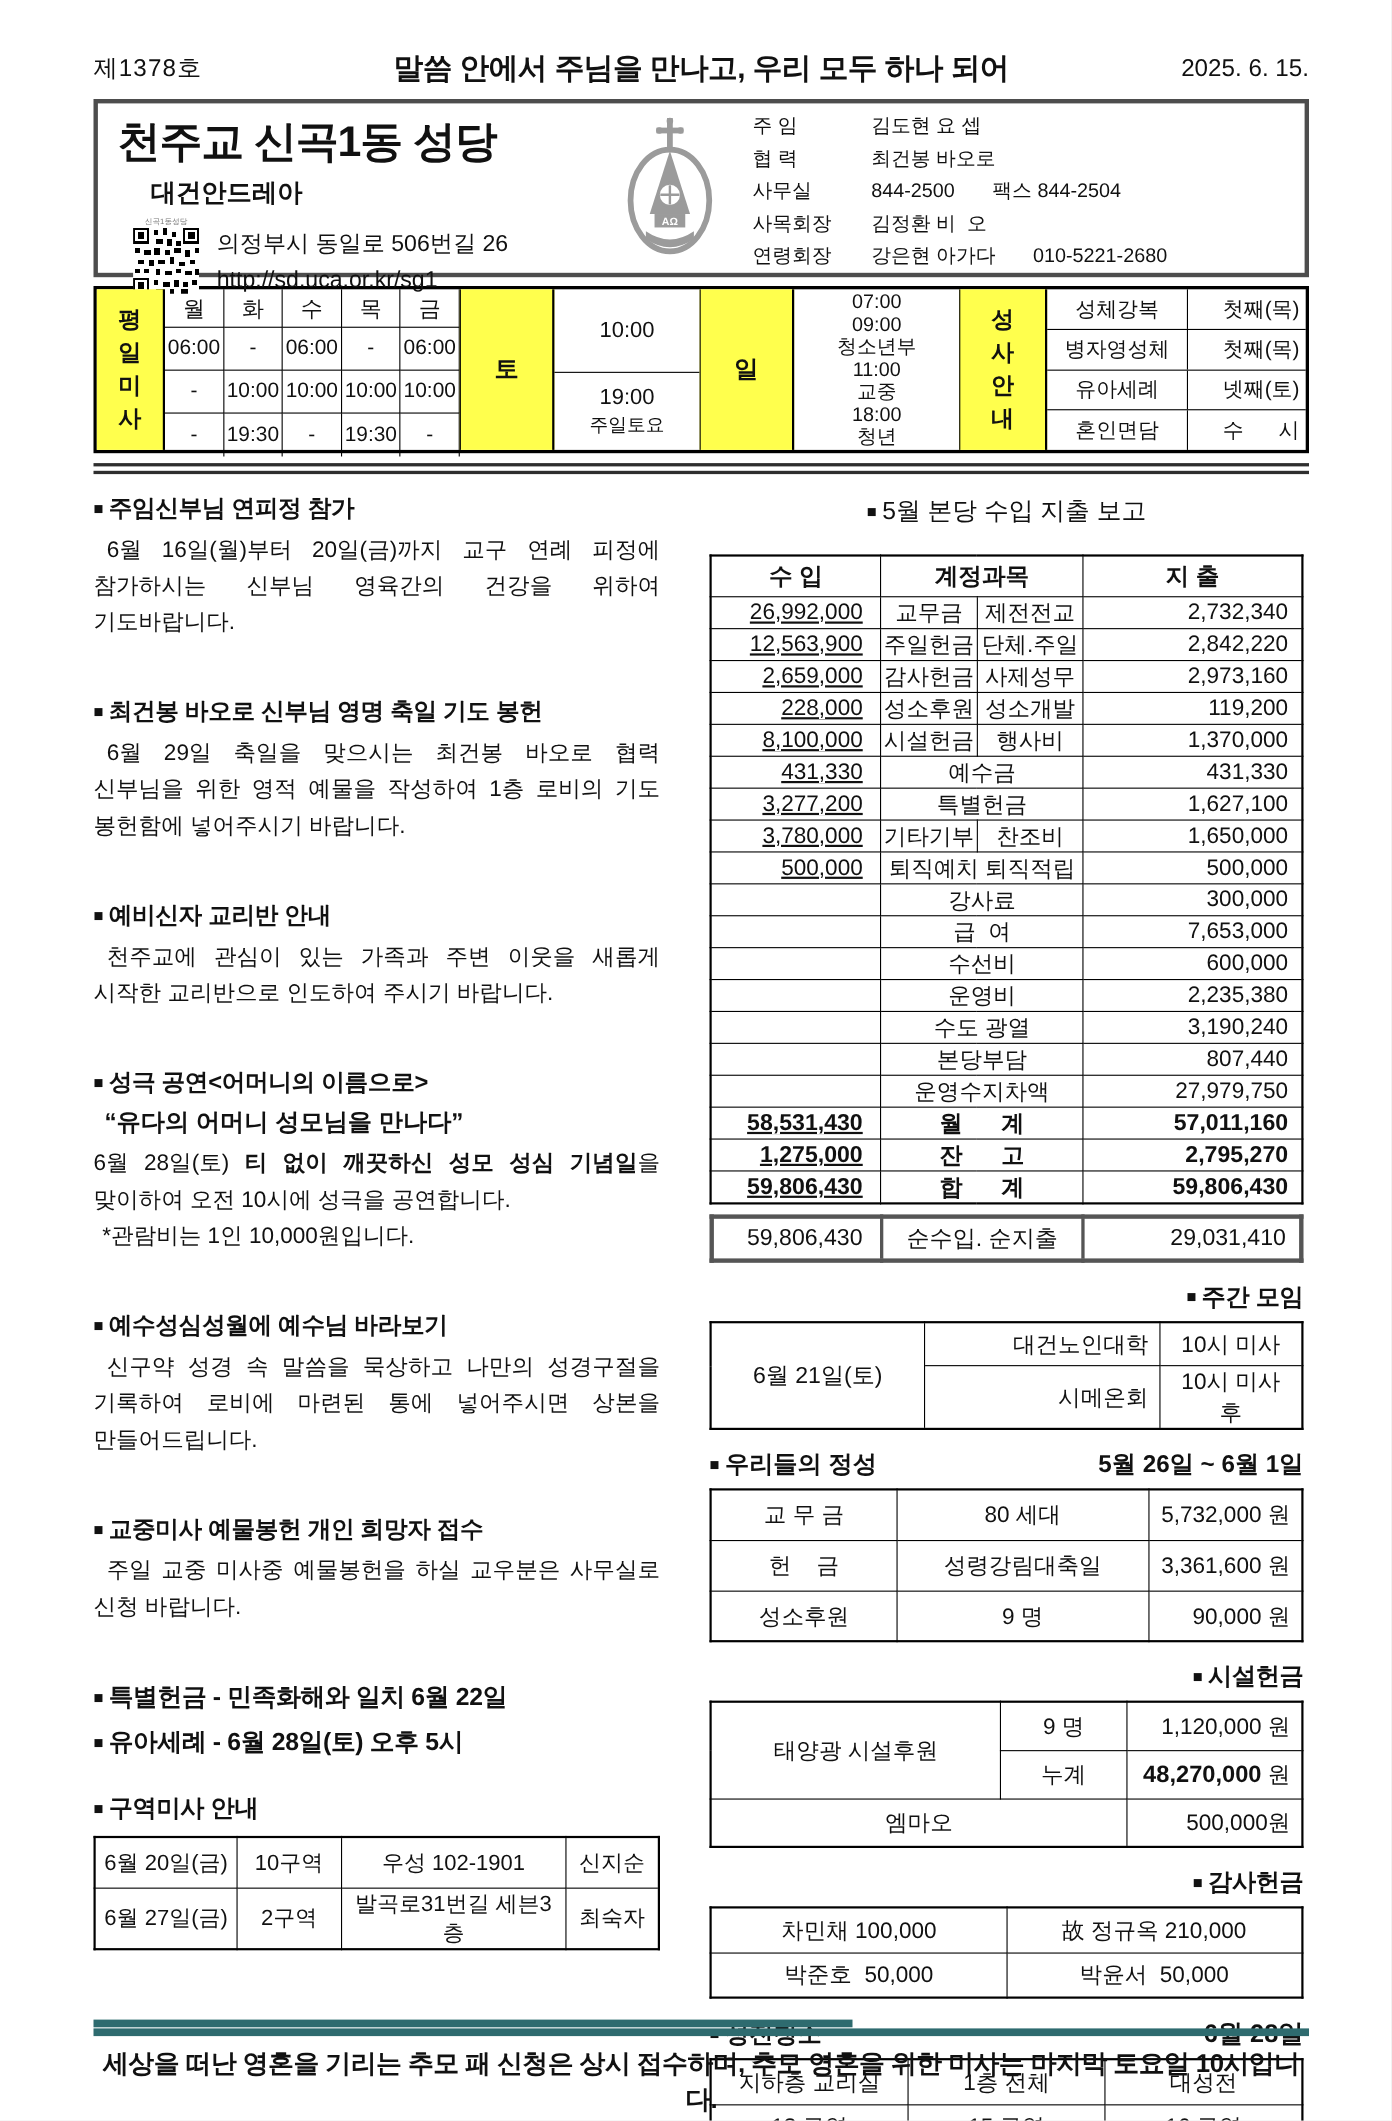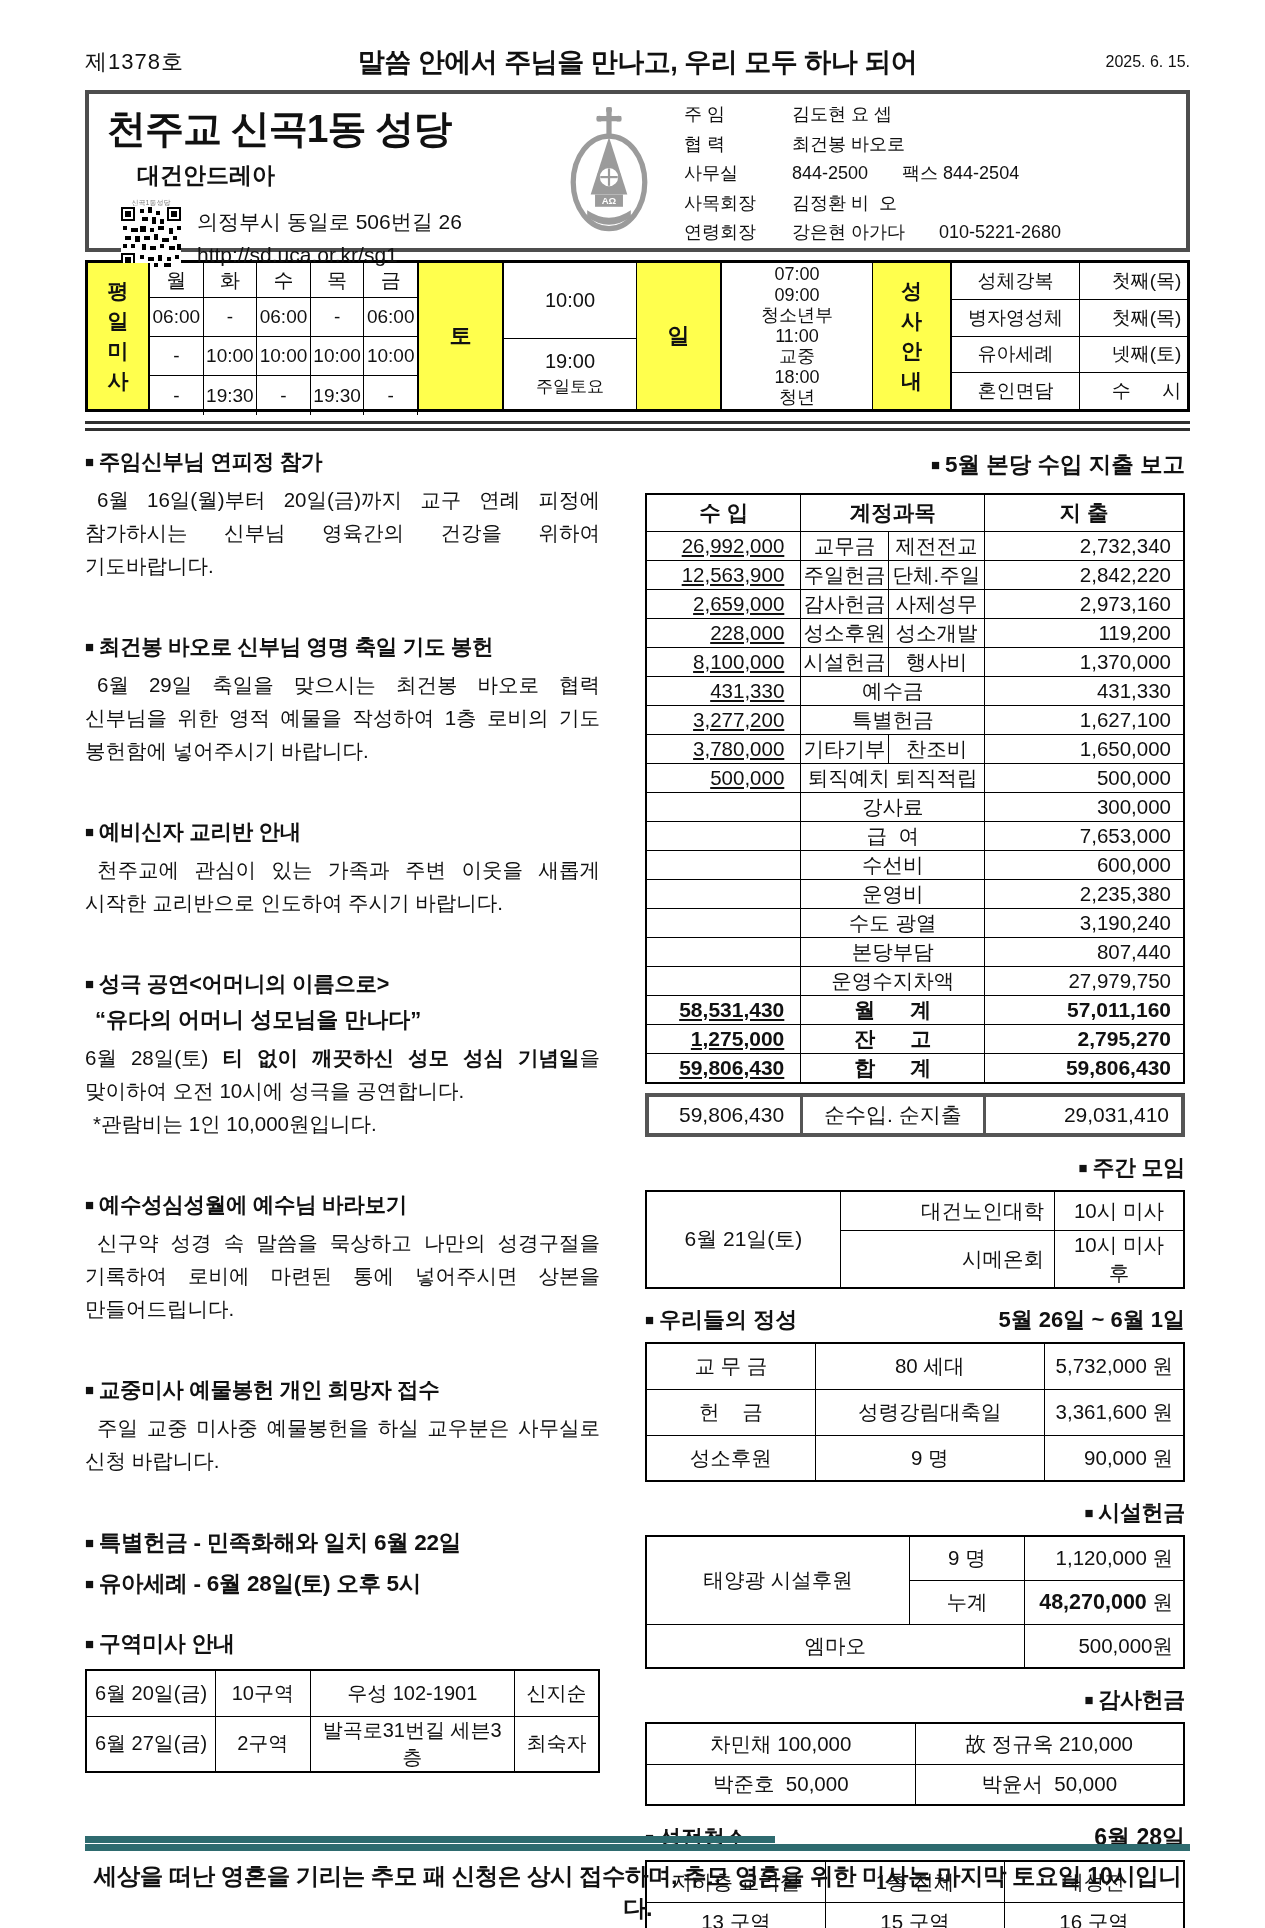--- a/index.html
+++ b/index.html
@@ -2,21 +2,21 @@
 <html><head>
 <meta charset="utf-8">
 <style>
   html,body{margin:0;padding:0;background:#e8e8e8;}
   .page{position:relative;width:1265px;height:1928px;background:#ffffff;margin:0 auto;
         font-family:"Liberation Sans","DejaVu Sans",sans-serif;color:#111;overflow:hidden;}
   
   .hline{display:flex;align-items:center;padding:44px 75px 8px 85px;}
   .issue{width:170px;font-size:22px;letter-spacing:1px;}
   .motto{flex:1;text-align:center;font-weight:bold;font-size:27px;letter-spacing:-0.5px;}
-  .hdate{width:170px;text-align:right;font-size:16px;}
+  .hdate{width:170px;text-align:right;font-size:22px;}
   
   .infobox{margin:2px 75px 0 85px;border:4px solid #4d4d4d;height:162px;display:flex;box-sizing:border-box;}
   .ib-left{width:445px;padding:8px 0 0 18px;box-sizing:border-box;}
   .ch-name{font-weight:bold;font-size:39px;letter-spacing:-1px;}
   .ch-patron{font-weight:bold;font-size:23px;margin:4px 0 8px 30px;}
   .addr-row{display:flex;align-items:flex-start;}
   .qr-wrap{width:64px;margin-left:12px;text-align:center;}
   .qr-label{font-size:7px;color:#777;line-height:8px;}
   .addr-texts{margin-left:14px;font-size:21px;line-height:33px;padding-top:6px;}
   .ib-center{width:150px;display:flex;align-items:center;justify-content:center;}
@@ -64,21 +64,21 @@
   .bold-inline{font-weight:bold;}
   .note-line{font-size:20.5px;line-height:33px;text-indent:8px;}
   .oneliner{font-weight:bold;font-size:22.5px;margin-bottom:22px;letter-spacing:-0.3px;}
   
   table{border-collapse:collapse;}
   td,th{white-space:pre-wrap;box-sizing:border-box;}
   
   .dist-table{width:100%;border:2.5px solid #000;margin-top:10px;}
   .dist-table td{border:1.5px solid #000;height:46px;font-size:20px;text-align:center;padding:0 4px;}
   
-  .rep-title{text-align:right;font-weight:bold;font-size:22.5px;margin:2px 0 13px 0;}
+  .rep-title{text-align:center;font-weight:normal;font-size:22.5px;margin:2px 0 24px 0;}
   .rep{width:100%;border:2.5px solid #000;font-size:20.5px;}
   .rep th{border:1.5px solid #000;height:37px;font-weight:bold;font-size:21.5px;}
   .rep td{border:1.5px solid #000;height:29px;padding:0 10px;}
   .rep td.in{text-align:right;padding-right:16px;text-decoration:underline;}
   .rep td.c1,.rep td.c2,.rep td.cat{text-align:center;padding:0 2px;}
   .rep td.out{text-align:right;padding-right:12px;}
   .rep tr.sum td{font-weight:bold;font-size:21px;}
   .net{width:100%;border:4px solid #555;margin-top:9px;font-size:21px;}
   .net td{border-left:3.5px solid #555;height:40px;padding:0 10px;}
   .net td:first-child{border-left:none;}

